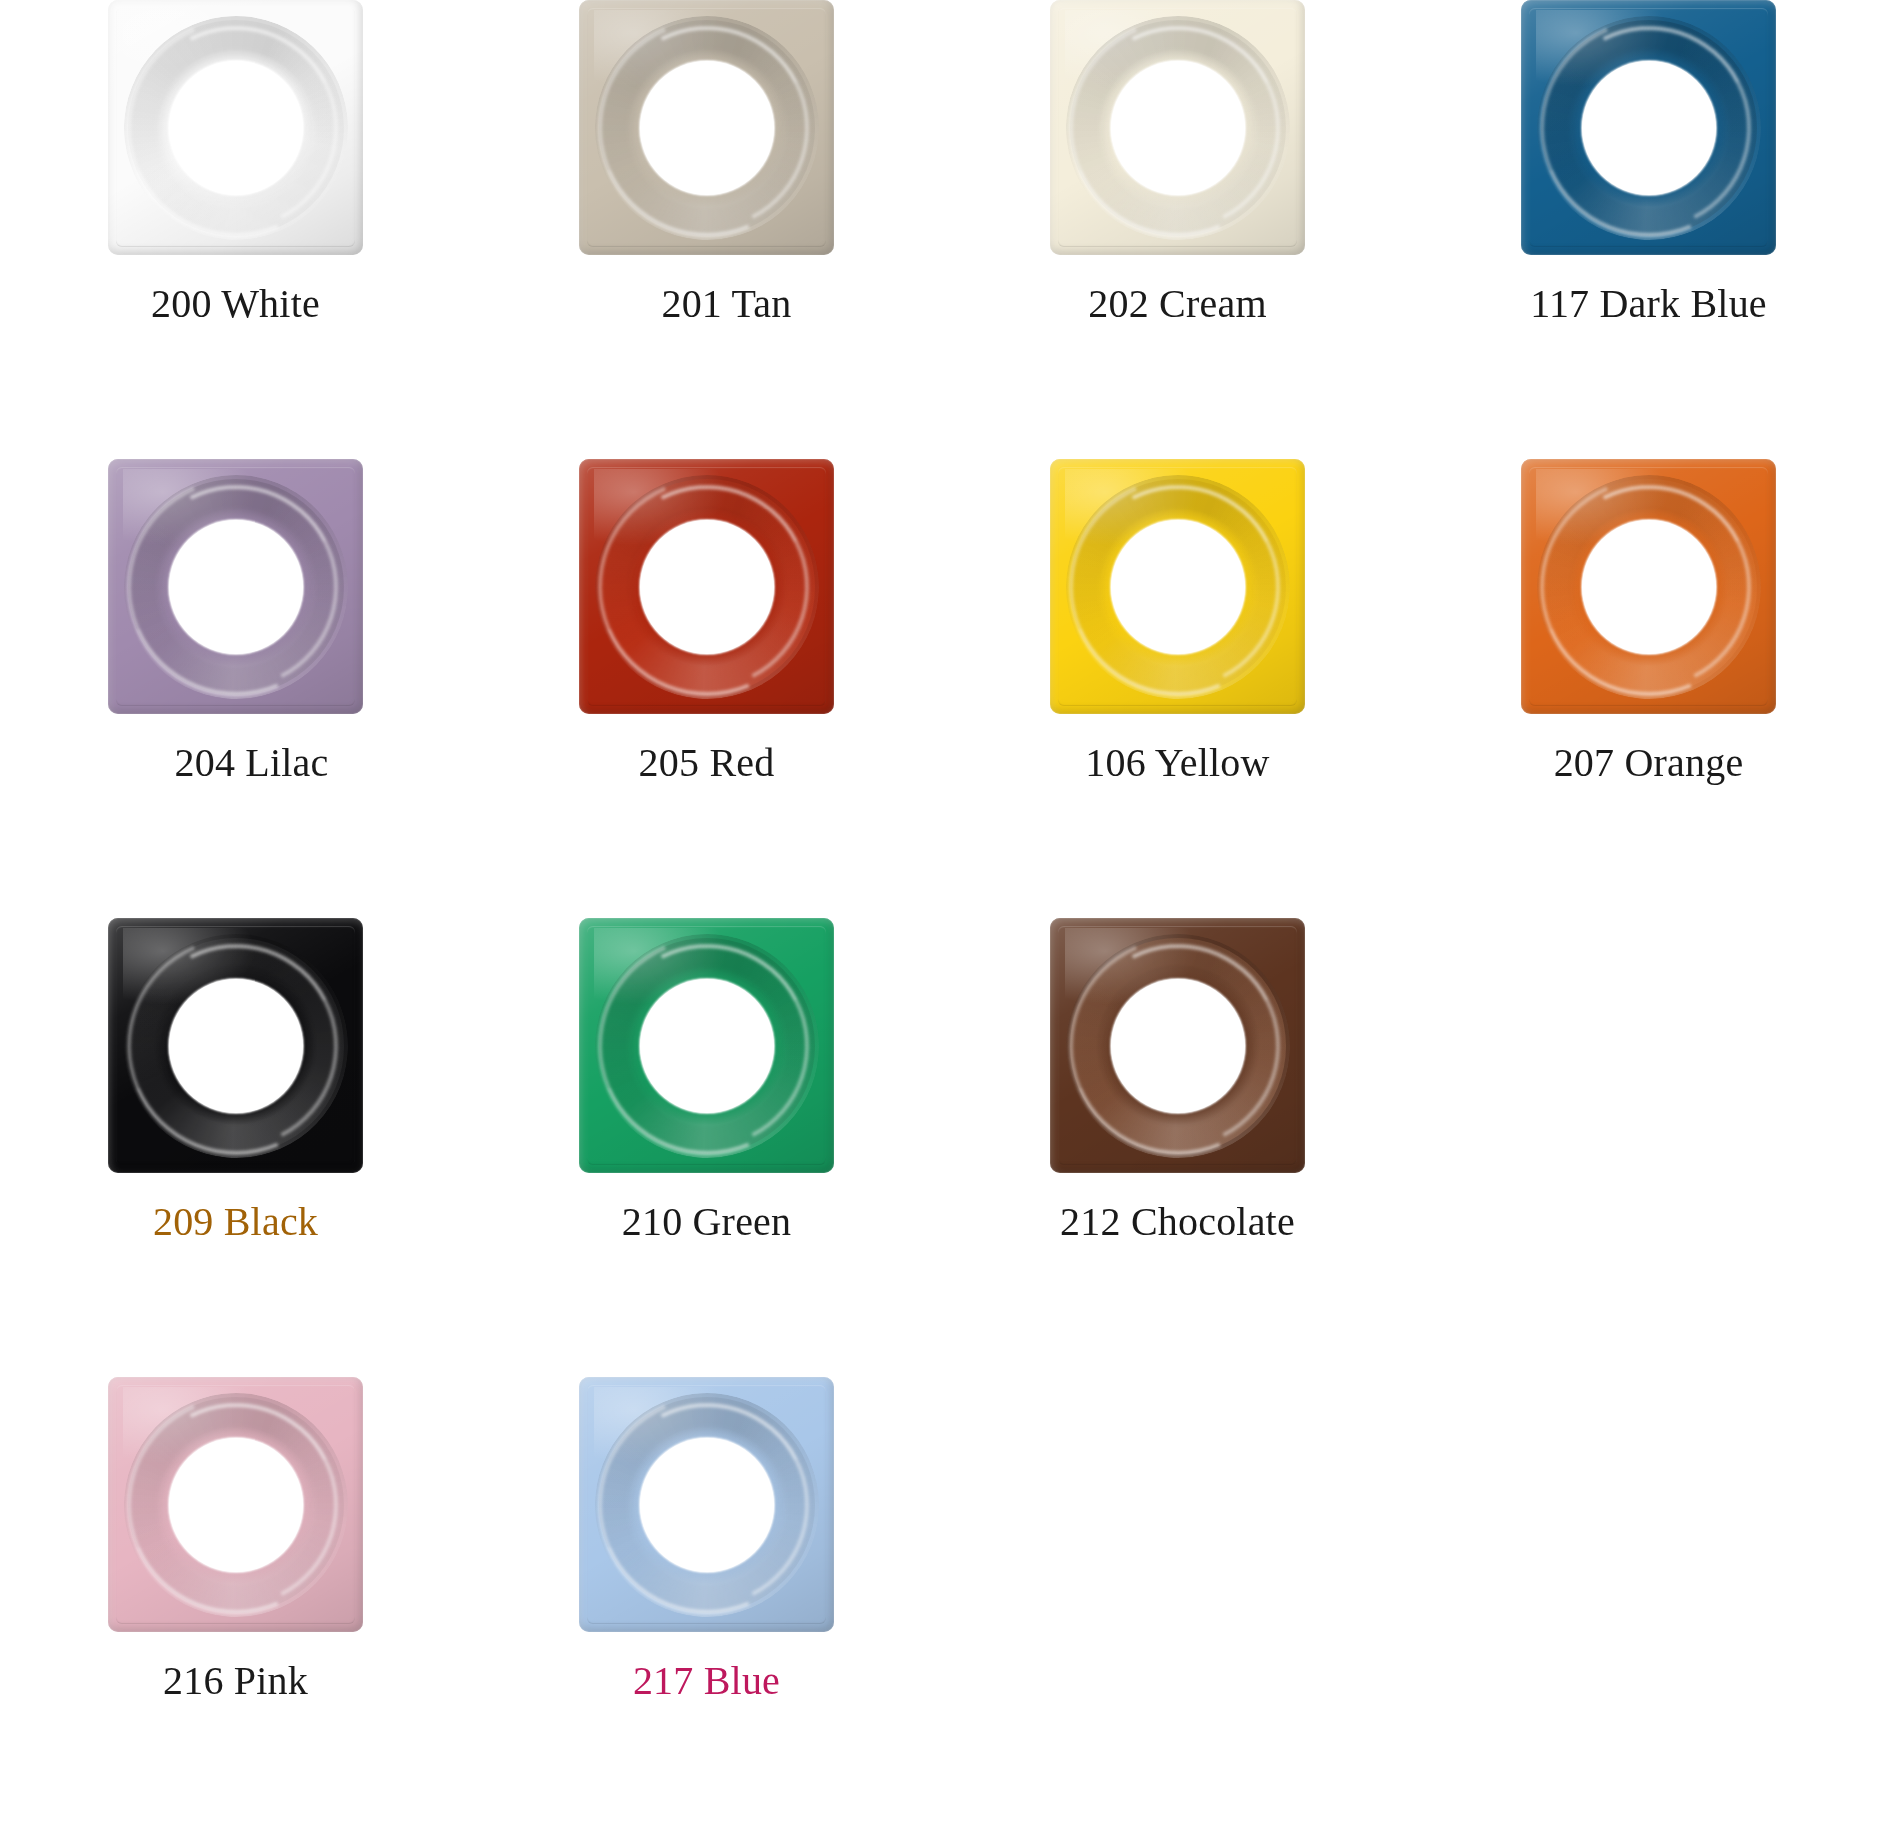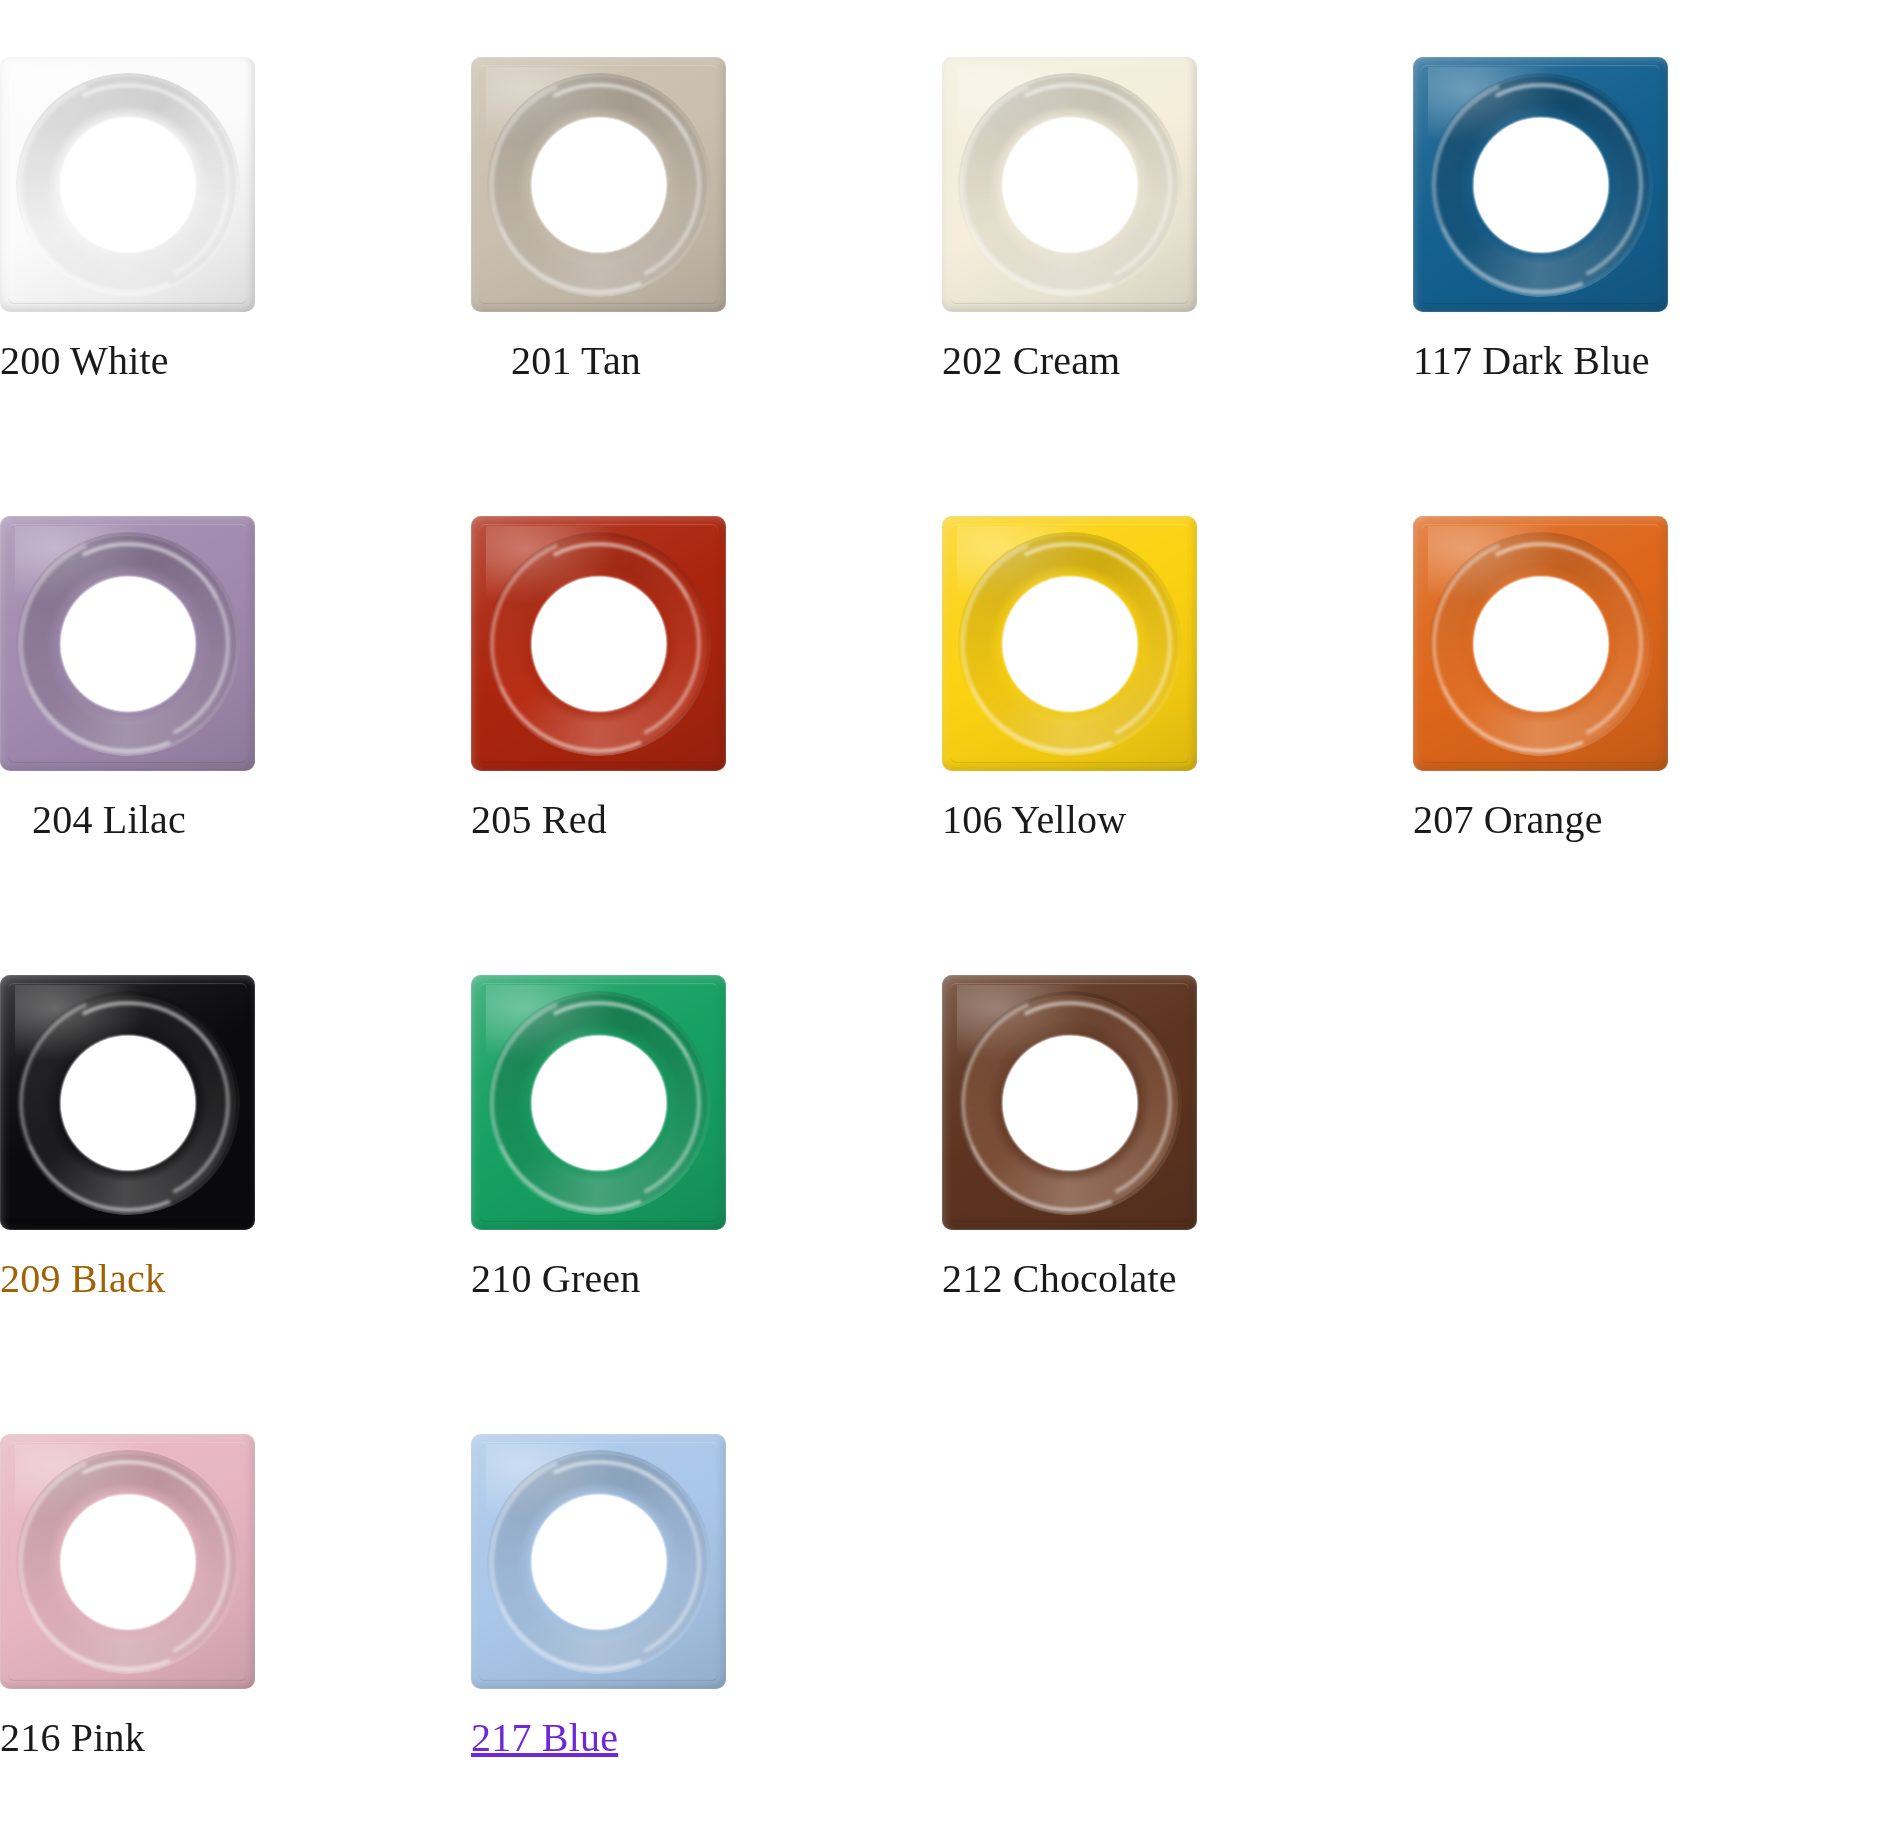--- a/index.html
+++ b/index.html
@@ -28,23 +28,22 @@
     grid-template-columns: repeat(4, 471px);
     grid-template-rows: repeat(4, 459px);
     width: 1884px;
     height: 1836px;
   }
 
   .cell {
     position: relative;
     display: flex;
     flex-direction: column;
-    align-items: flex-start;
+    align-items: center;
     justify-content: flex-start;
-    padding-top: 57px;
     box-sizing: border-box;
   }
   .cell.empty { visibility: hidden; }
 
   
   .tile-wrap {
     position: relative;
     width: 255px;
     height: 255px;
   }
@@ -365,17 +364,17 @@
         <div class="tile-wrap">
           <div class="tile speckle" style="--base: #a9c7e9; --speck: rgba(0,0,0,0.06);">
             <span class="corner-gloss"></span>
             <span class="ring"></span>
             <span class="ring2"></span>
             <span class="gloss-ur"></span>
             <span class="gloss-ll"></span>
             <span class="hole" style="background: rgb(255, 255, 255);"></span>
           </div>
         </div>
-        <div class="label" style="color: #6d28d9; text-decoration: underline;">217 Blue</div>
+        <div class="label" style="color: #be185d;">217 Blue</div>
       </div>
       <div class="cell empty"></div>
     </div>
 </div>
 
 </body></html>

